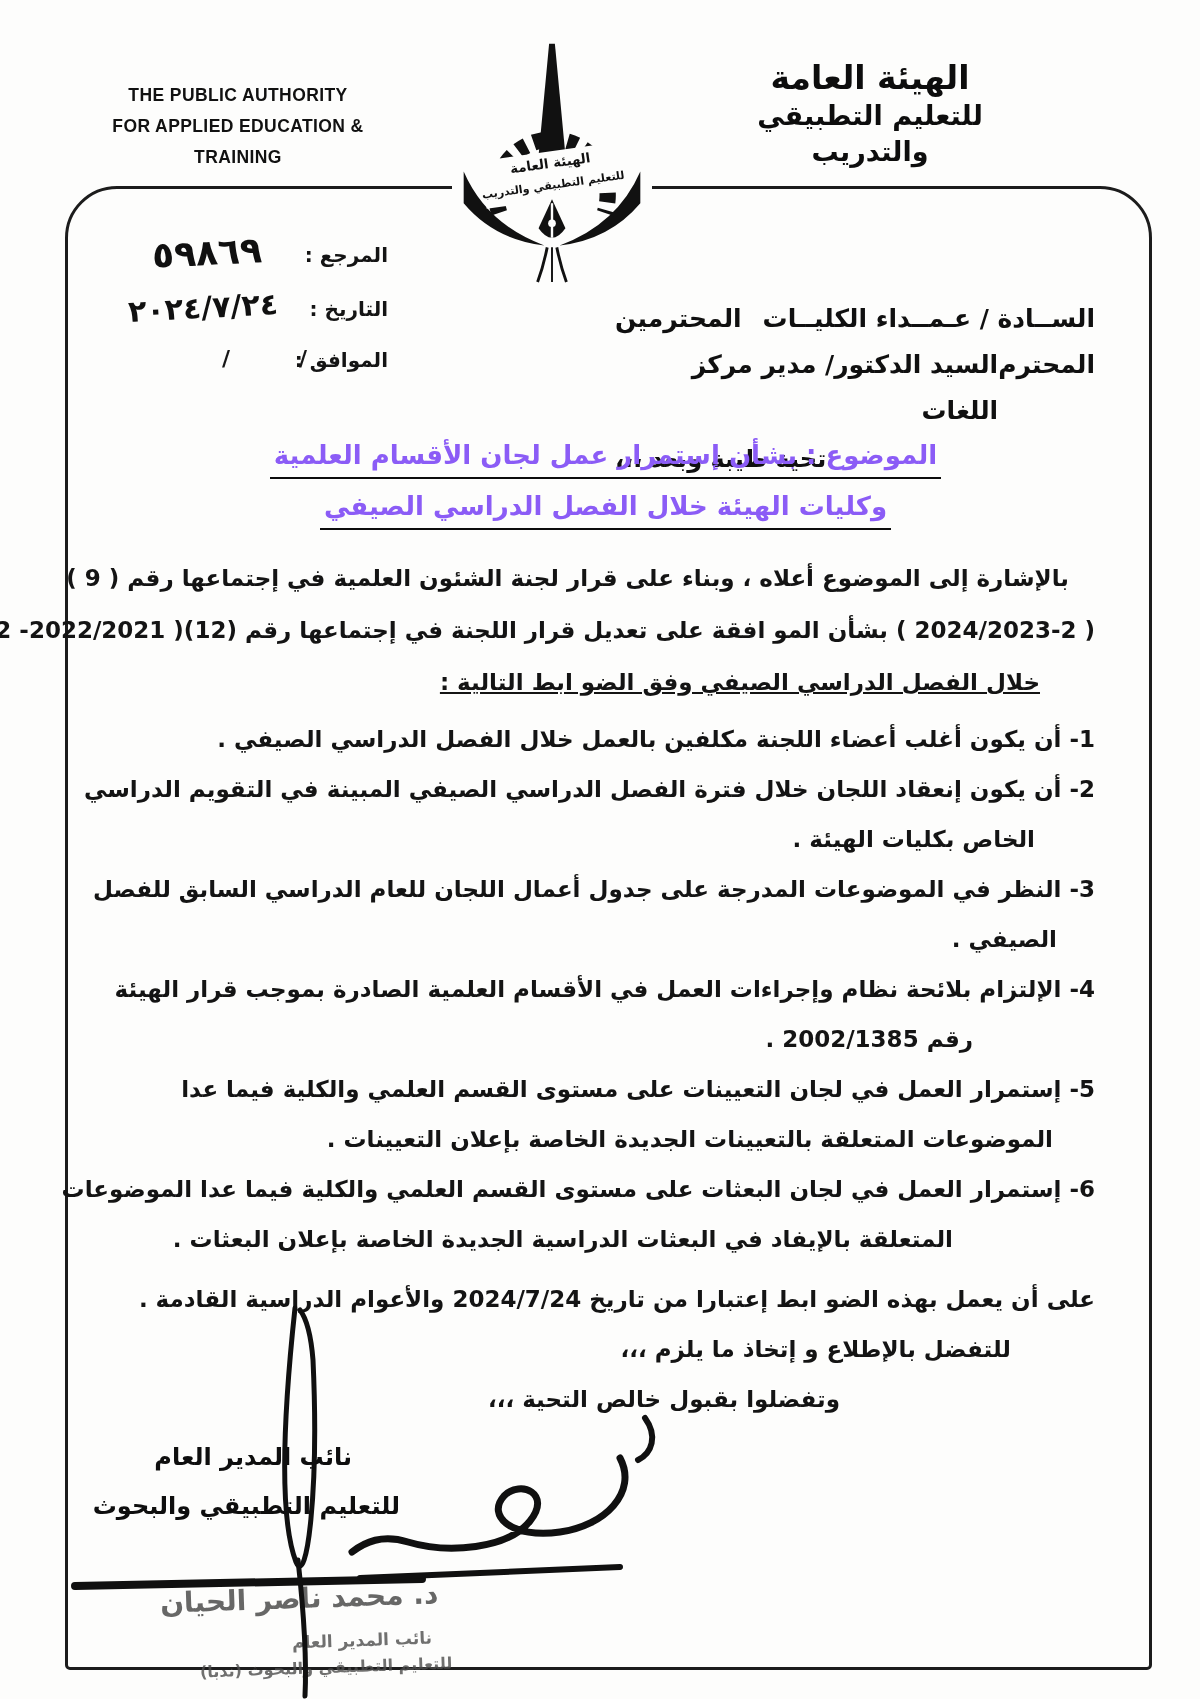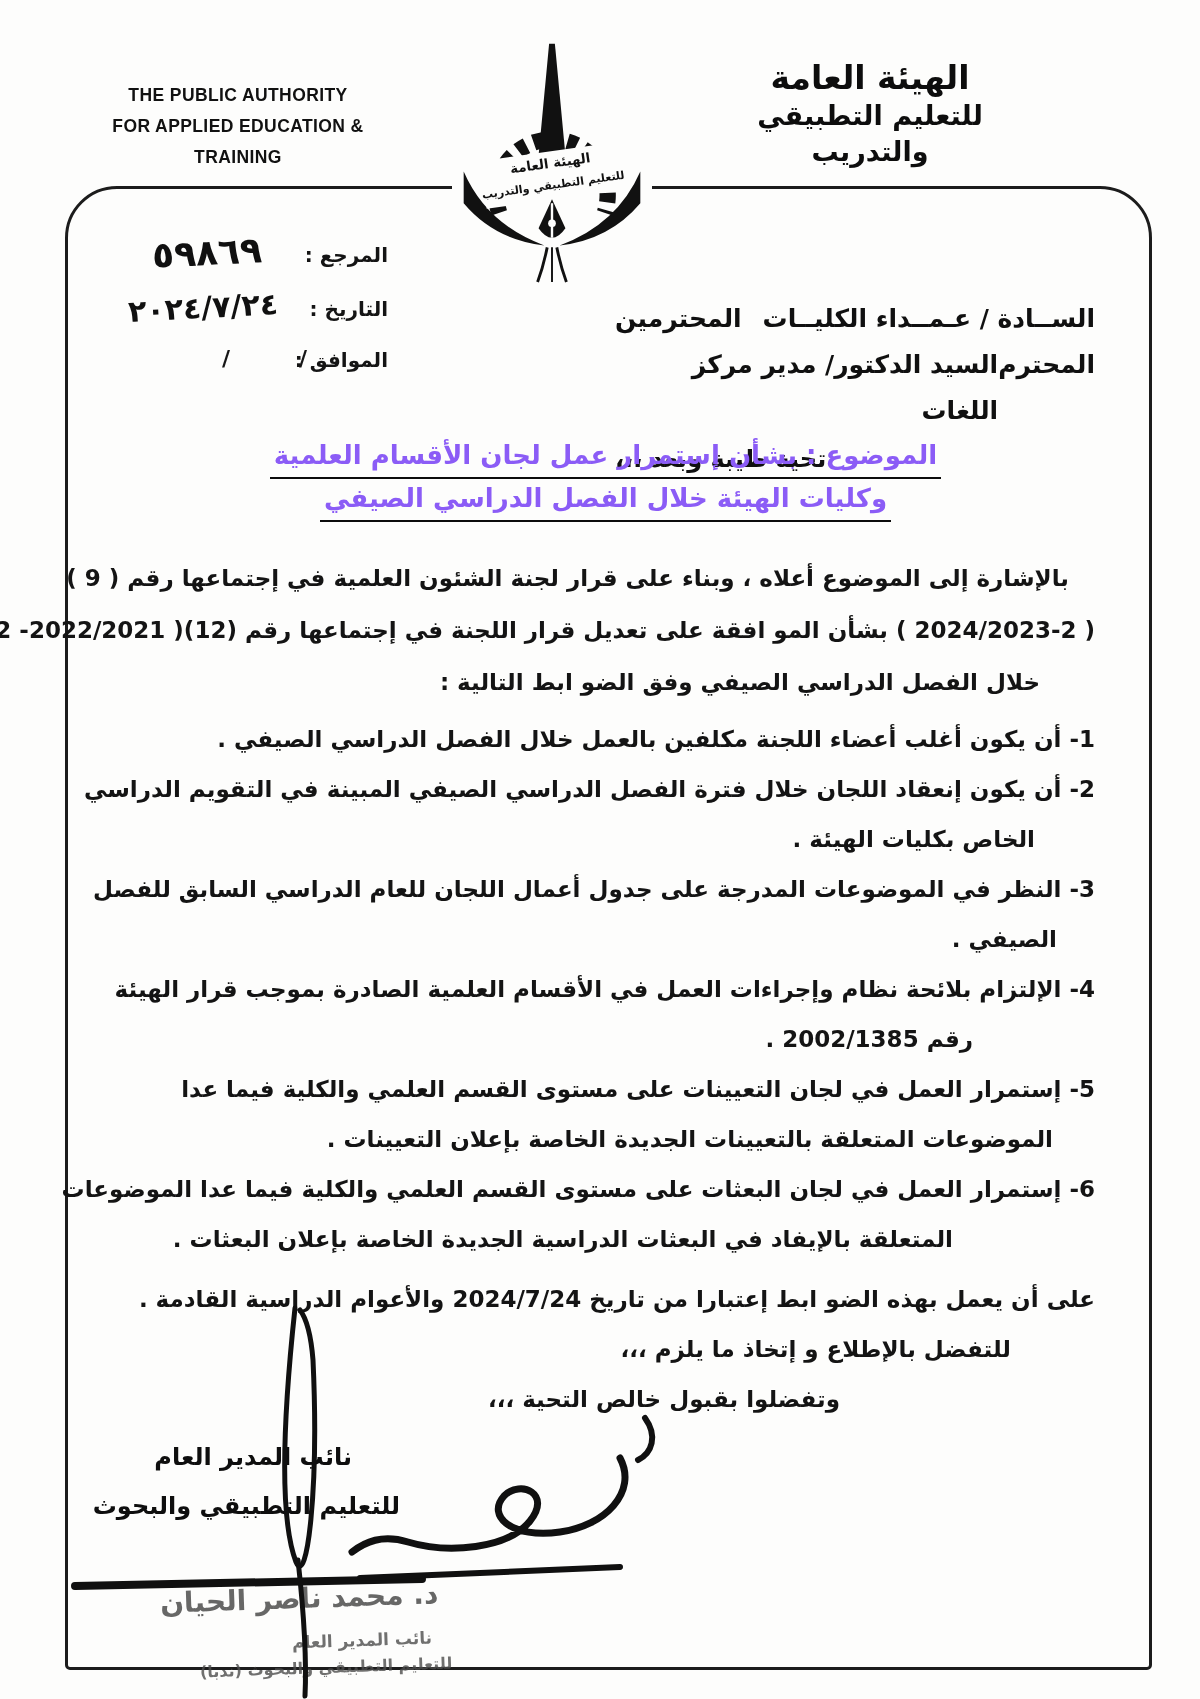--- a/index.html
+++ b/index.html
@@ -31,30 +31,30 @@
   
   .addr{position:absolute;right:105px;top:296px;width:480px;direction:rtl;z-index:2;
         font-weight:bold;font-size:25px;color:#101010;}
   .addr .row{display:flex;justify-content:space-between;line-height:46px;}
   .greeting{margin-top:4px;text-align:left;font-size:24px;line-height:42px;}
 
   
   .subject{position:absolute;left:65px;top:440px;width:1081px;text-align:center;direction:rtl;z-index:2;}
   .subject .s{display:inline-block;font-weight:bold;font-size:26px;color:#8b5cf6;
               border-bottom:2.5px solid #0c0c0c;padding:0 4px 7px 4px;}
-  .subject .s2box{margin-top:4px;}
+  .subject .s2box{margin-top:12px;}
 
   
   .bodytext{position:absolute;left:150px;top:552px;width:945px;direction:rtl;text-align:right;
             font-weight:bold;font-size:23px;color:#141414;z-index:2;}
   .bodytext .pline{line-height:52px;white-space:nowrap;}
   .bodytext .iline{line-height:50px;white-space:nowrap;}
   .items{margin-top:6px;}
   .ind1{padding-right:26px;}
-  .ind-p4{padding-right:55px;}
+  .ind-p4{padding-right:55px;text-decoration:underline;}
   .pr-a{padding-right:60px;}
   .pr-b{padding-right:38px;}
   .pr-c{padding-right:122px;}
   .pr-d{padding-right:42px;}
   .pr-e{padding-right:142px;}
   .closing{margin-top:10px;}
   .pr-f{padding-right:84px;}
   .pr-g{padding-right:255px;}
 
   

